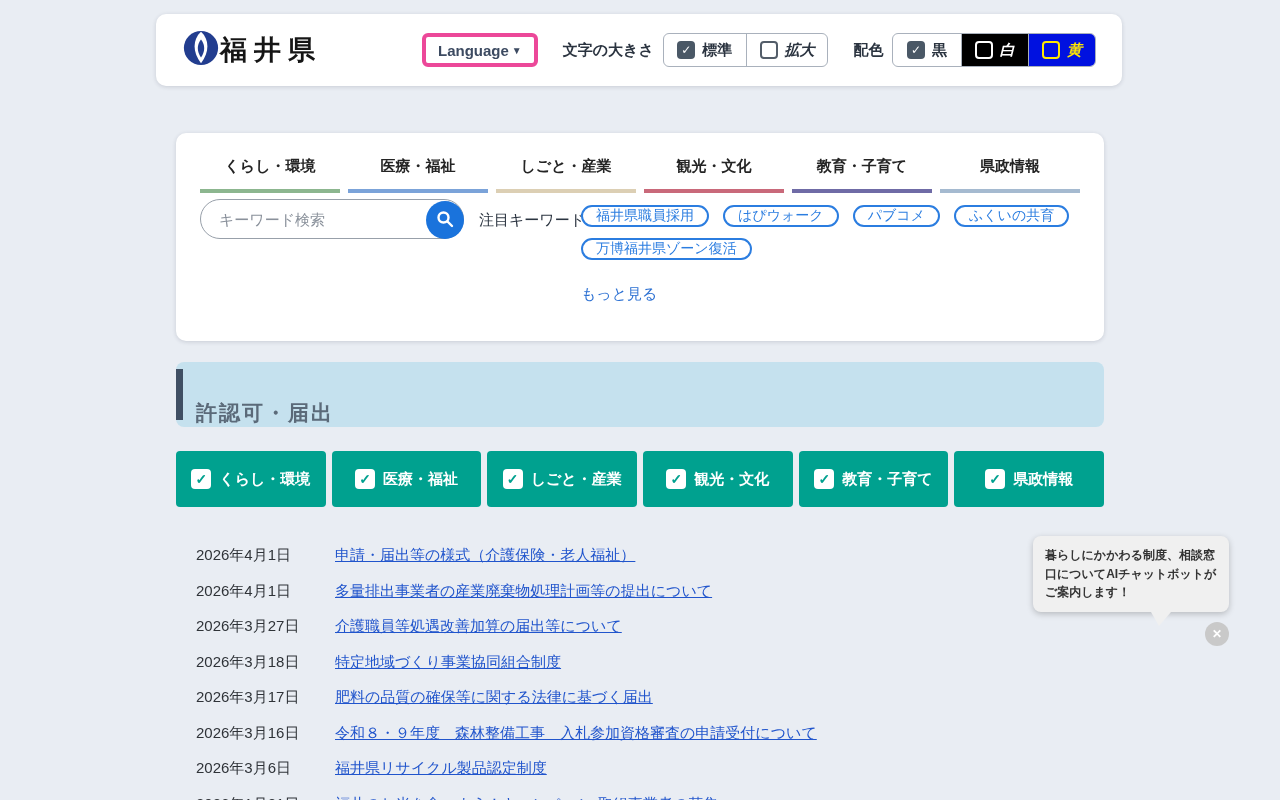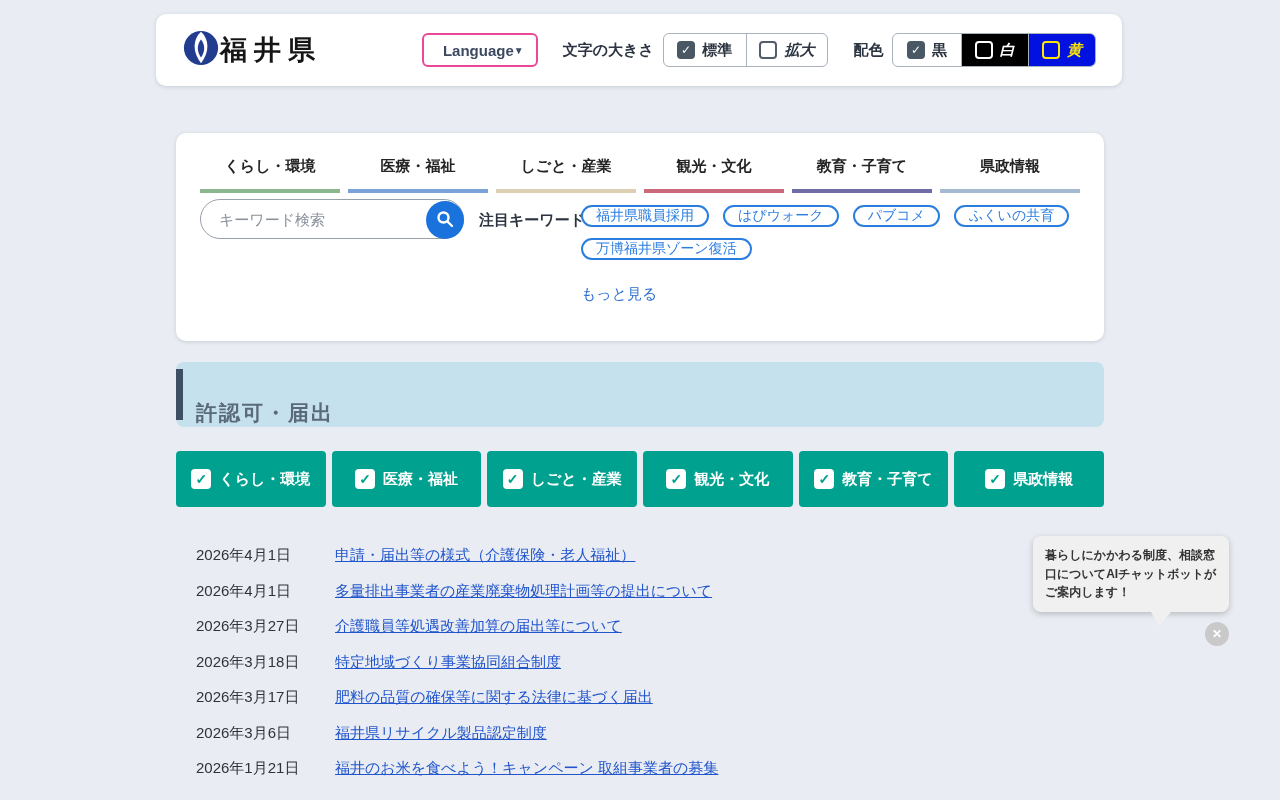--- a/index.html
+++ b/index.html
@@ -10,22 +10,22 @@
     font-family:"Liberation Sans","DejaVu Sans",sans-serif;
     color:#222;
   }
   .page { position:relative; width:1280px; height:800px; }
   .card { position:absolute; background:#fff; border-radius:10px; box-shadow:0 1px 4px rgba(30,40,60,.16); }
 
   
   .header-card { left:156px; top:14px; width:966px; height:72px; display:flex; align-items:center; padding:0 26px; }
   .logo { display:flex; align-items:center; }
   .site-name { font-size:27px; font-weight:bold; color:#151515; letter-spacing:7px; white-space:nowrap; }
-  .lang-btn { margin-left:100px; width:118px; height:34px; border:2px solid #ec4899; border-radius:6px;
-    display:flex; align-items:center; justify-content:flex-end; padding:0 12px;
+  .lang-btn { margin-left:100px; width:118px; height:34px; border:4px solid #ec4899; border-radius:6px;
+    display:flex; align-items:center; justify-content:space-between; padding:0 12px;
     color:#3c4a61; font-weight:bold; font-size:15px; background:#fff; cursor:pointer; }
   .lang-caret { font-size:10px; color:#3c4a61; }
   .ctrl-label { margin-left:25px; font-size:15px; font-weight:bold; color:#2b3440; white-space:nowrap; }
   .seg-group { margin-left:9px; display:flex; border:1px solid #a9b1bc; border-radius:6px; overflow:hidden; height:34px; background:#fff; }
   .seg { display:flex; align-items:center; justify-content:center; gap:7px; width:84px;
     font-size:15px; font-weight:bold; color:#2b3440; cursor:pointer; }
   .seg + .seg { border-left:1px solid #a9b1bc;font-style:italic; }
   .checkbox { width:18px; height:18px; border-radius:4px; display:flex; align-items:center; justify-content:center; flex:0 0 auto; }
   .checkbox.checked { background:#4a5866; color:#fff; font-size:12px; font-weight:bold; }
   .checkbox.unchecked { border:2px solid #535d69; background:transparent; }
@@ -41,21 +41,21 @@
   .tab { width:140px; margin-right:8px; text-align:center; font-size:15px; font-weight:bold;
     color:#242424; padding:10px 0 13px; border-bottom:4px solid transparent; cursor:pointer; white-space:nowrap; }
   .tab:last-child { margin-right:0; }
   .search-row { position:absolute; left:24px; top:66px; width:880px; height:130px; }
   .search-pill { position:absolute; left:0; top:0; width:264px; height:40px; border:1px solid #98a0aa; border-radius:20px; background:#fff; }
   .search-input { border:none; outline:none; background:transparent; width:100%; height:100%;
     padding:0 48px 0 18px; font-size:15px; color:#333; font-family:inherit; }
   .search-input::placeholder { color:#8a919b; }
   .search-btn { position:absolute; left:225px; top:1px; width:38px; height:38px; border-radius:50%;
     background:#1a73dc; border:none; display:flex; align-items:center; justify-content:center; cursor:pointer; }
-  .featured-label { position:absolute; left:279px; top:12px; font-size:15px; font-weight:bold; color:#2b3440; white-space:nowrap; }
+  .featured-label { position:absolute; left:279px; top:12px; font-size:15px; font-weight:normal; color:#2b3440; white-space:nowrap; }
   .pills { position:absolute; left:381px; top:6px; width:500px; display:flex; flex-wrap:wrap; gap:11px 14px; }
   .pill { height:22px; border:2px solid #2b7de0; border-radius:15px; color:#2b7de0; font-size:14px;
     display:flex; align-items:center; padding:7px 13px; background:#fff; cursor:pointer; white-space:nowrap; }
   .more-link { position:absolute; left:381px; top:86px; font-size:15px; color:#2a6fd2; text-decoration:none; cursor:pointer; }
 
   
   .section-bar { position:absolute; left:176px; top:362px; width:928px; height:65px;
     background:#c5e1ee; border-radius:8px; display:flex; align-items:flex-end; }
   .section-accent { position:absolute; left:0; top:7px; bottom:7px; width:7px; background:#3f4f63; }
   .section-title { margin-left:20px; font-size:21px; font-weight:bold; color:#5b6a79; letter-spacing:2px; }
@@ -242,20 +242,24 @@
       <div class="news-row">
         <span class="news-date">2026年3月18日</span>
         <a class="news-link">特定地域づくり事業協同組合制度</a>
       </div>
 
       <div class="news-row">
         <span class="news-date">2026年3月17日</span>
         <a class="news-link">肥料の品質の確保等に関する法律に基づく届出</a>
       </div>
 
+      <div class="news-row">
+        <span class="news-date">2026年3月16日</span>
+        <a class="news-link">令和８・９年度　森林整備工事　入札参加資格審査の申請受付について</a>
+      </div>
 
       <div class="news-row">
         <span class="news-date">2026年3月6日</span>
         <a class="news-link">福井県リサイクル製品認定制度</a>
       </div>
 
       <div class="news-row">
         <span class="news-date">2026年1月21日</span>
         <a class="news-link">福井のお米を食べよう！キャンペーン 取組事業者の募集</a>
       </div>

